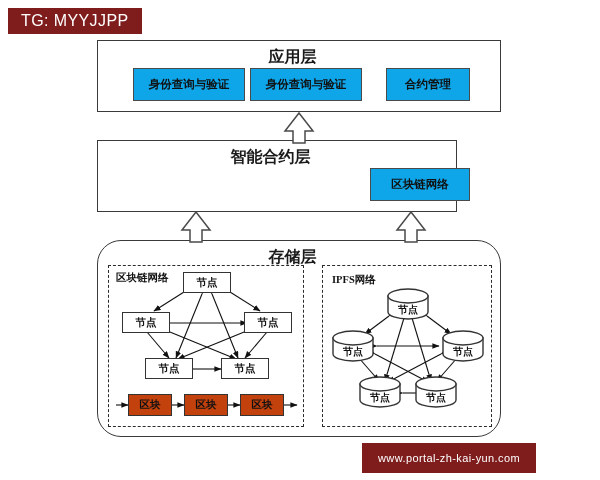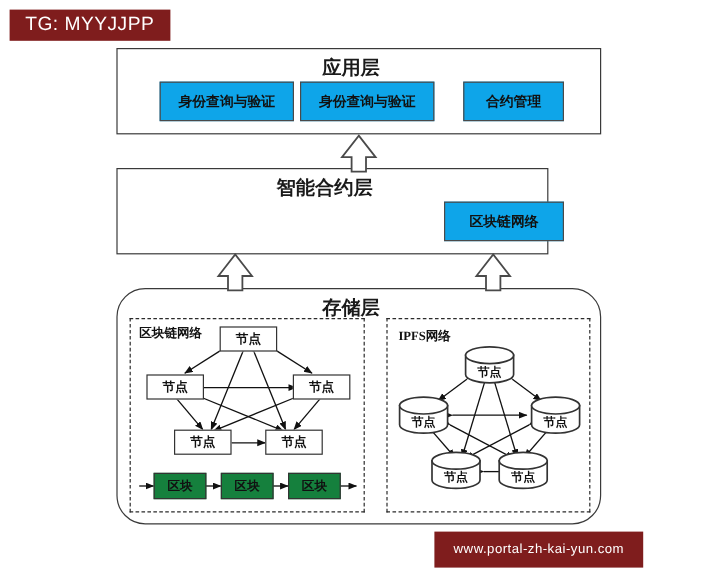--- a/index.html
+++ b/index.html
@@ -44,21 +44,21 @@
     position:absolute;font-size:10.5px;color:#111;font-weight:600;white-space:nowrap;
   }
 
   
   .node{
     position:absolute;border:1.5px solid #333;background:#fff;
     box-sizing:border-box;display:flex;align-items:center;justify-content:center;
     font-size:10.5px;color:#111;font-weight:600;z-index:3;white-space:nowrap;
   }
   .block{
-    position:absolute;border:1.5px solid #333;background:#15803d;
+    position:absolute;border:1.5px solid #333;background:#c2410c;
     box-sizing:border-box;display:flex;align-items:center;justify-content:center;
     font-size:10.5px;color:#111;font-weight:600;z-index:3;white-space:nowrap;
   }
 
   
   .cyl{position:absolute;z-index:3;}
   .cyl svg{display:block;overflow:visible;}
   .cyl .lbl{
     position:absolute;left:0;right:0;bottom:3px;text-align:center;
     font-size:10px;color:#111;font-weight:600;white-space:nowrap;

